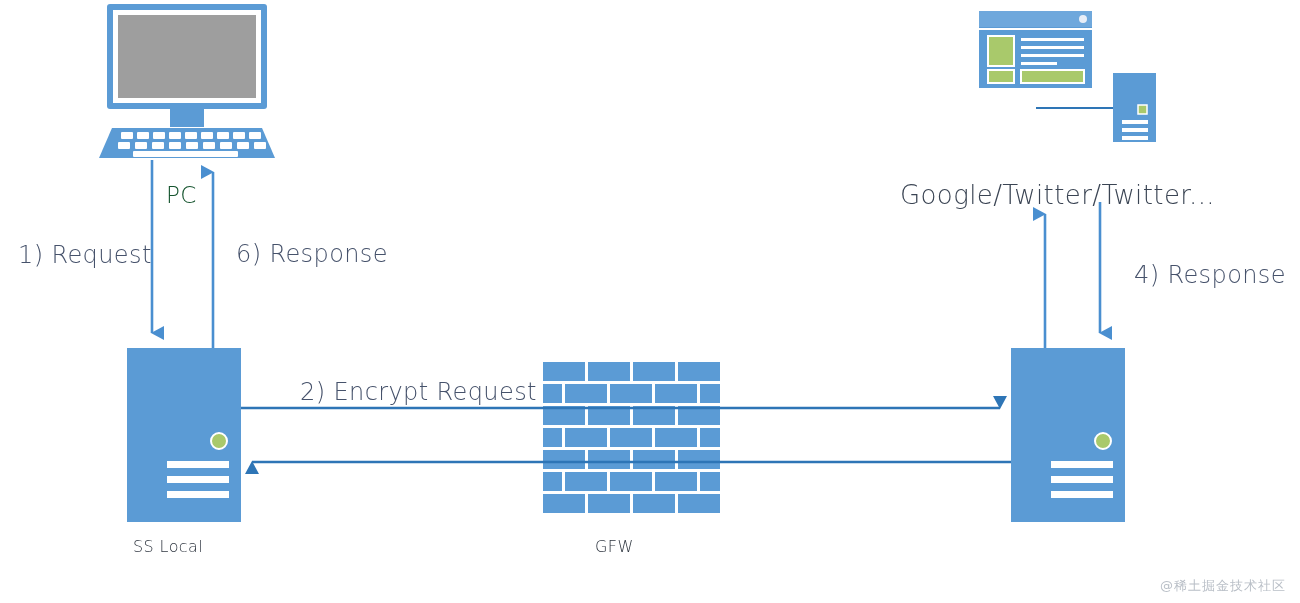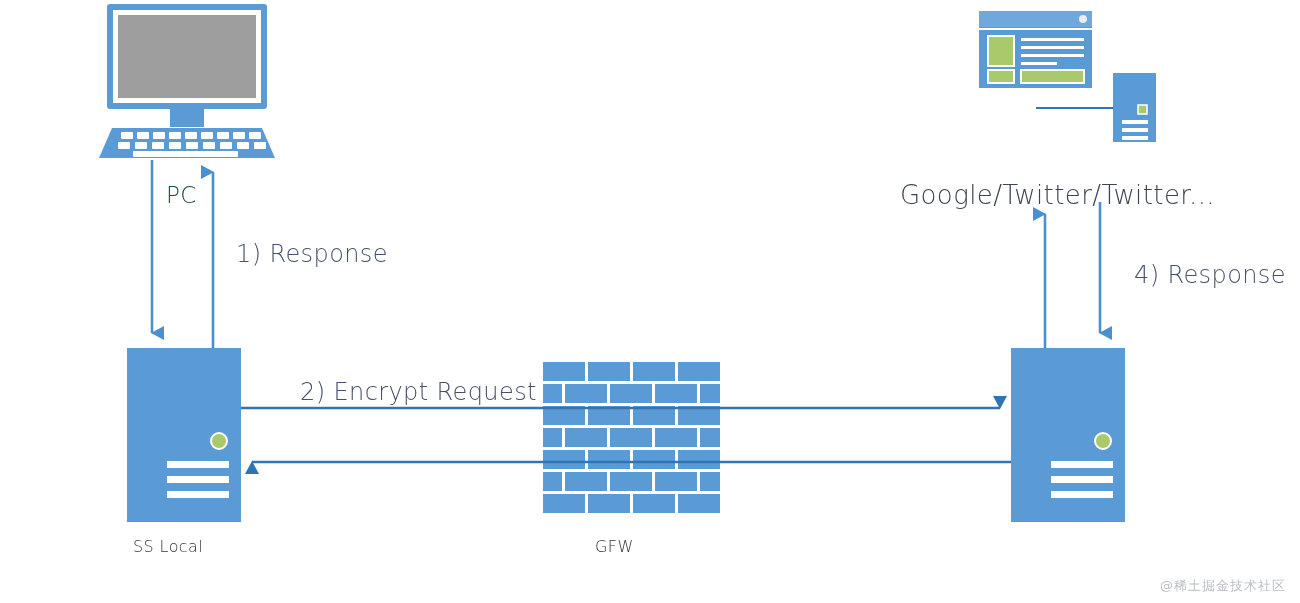--- a/index.html
+++ b/index.html
@@ -188,22 +188,23 @@
       <line x1="1045" y1="348" x2="1045" y2="214" stroke="#4A8FD0" stroke-width="2.6" marker-end="url(#ah-up)"></line>
     </g>
 
     <g>
       <line x1="1100" y1="202" x2="1100" y2="333" stroke="#4A8FD0" stroke-width="2.6" marker-end="url(#ah-down)"></line>
     </g>
   </svg>
 
   <div class="lbl lbl-pc" style="left:166px;top:182px;">PC</div>
 
-
-  <div class="lbl lbl-step" style="left:236px;top:240px;">1) Response</div>
+  <div class="lbl lbl-step" style="left:18px;top:241px;">1) Request</div>
+
+  <div class="lbl lbl-step" style="left:236px;top:240px;">6) Response</div>
 
   <div class="lbl lbl-step" style="left:300px;top:378px;">2) Encrypt Request</div>
 
 
   <div class="lbl lbl-site" style="left:900px;top:180px;">Google/Twitter/Twitter...</div>
 
 
   <div class="lbl lbl-step" style="left:1134px;top:261px;">4) Response</div>
 
   <div class="lbl lbl-node" style="left:133px;top:537px;">SS Local</div>

